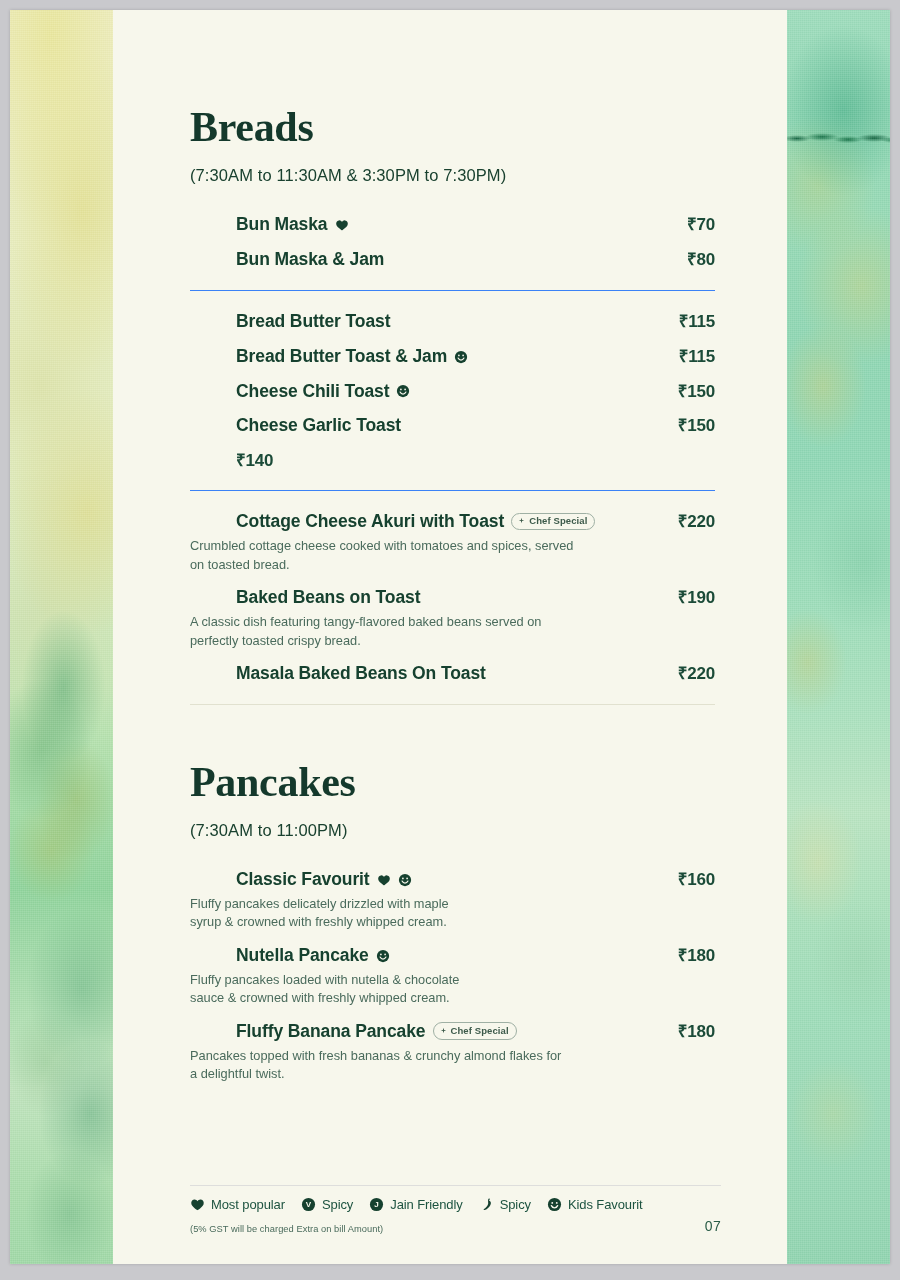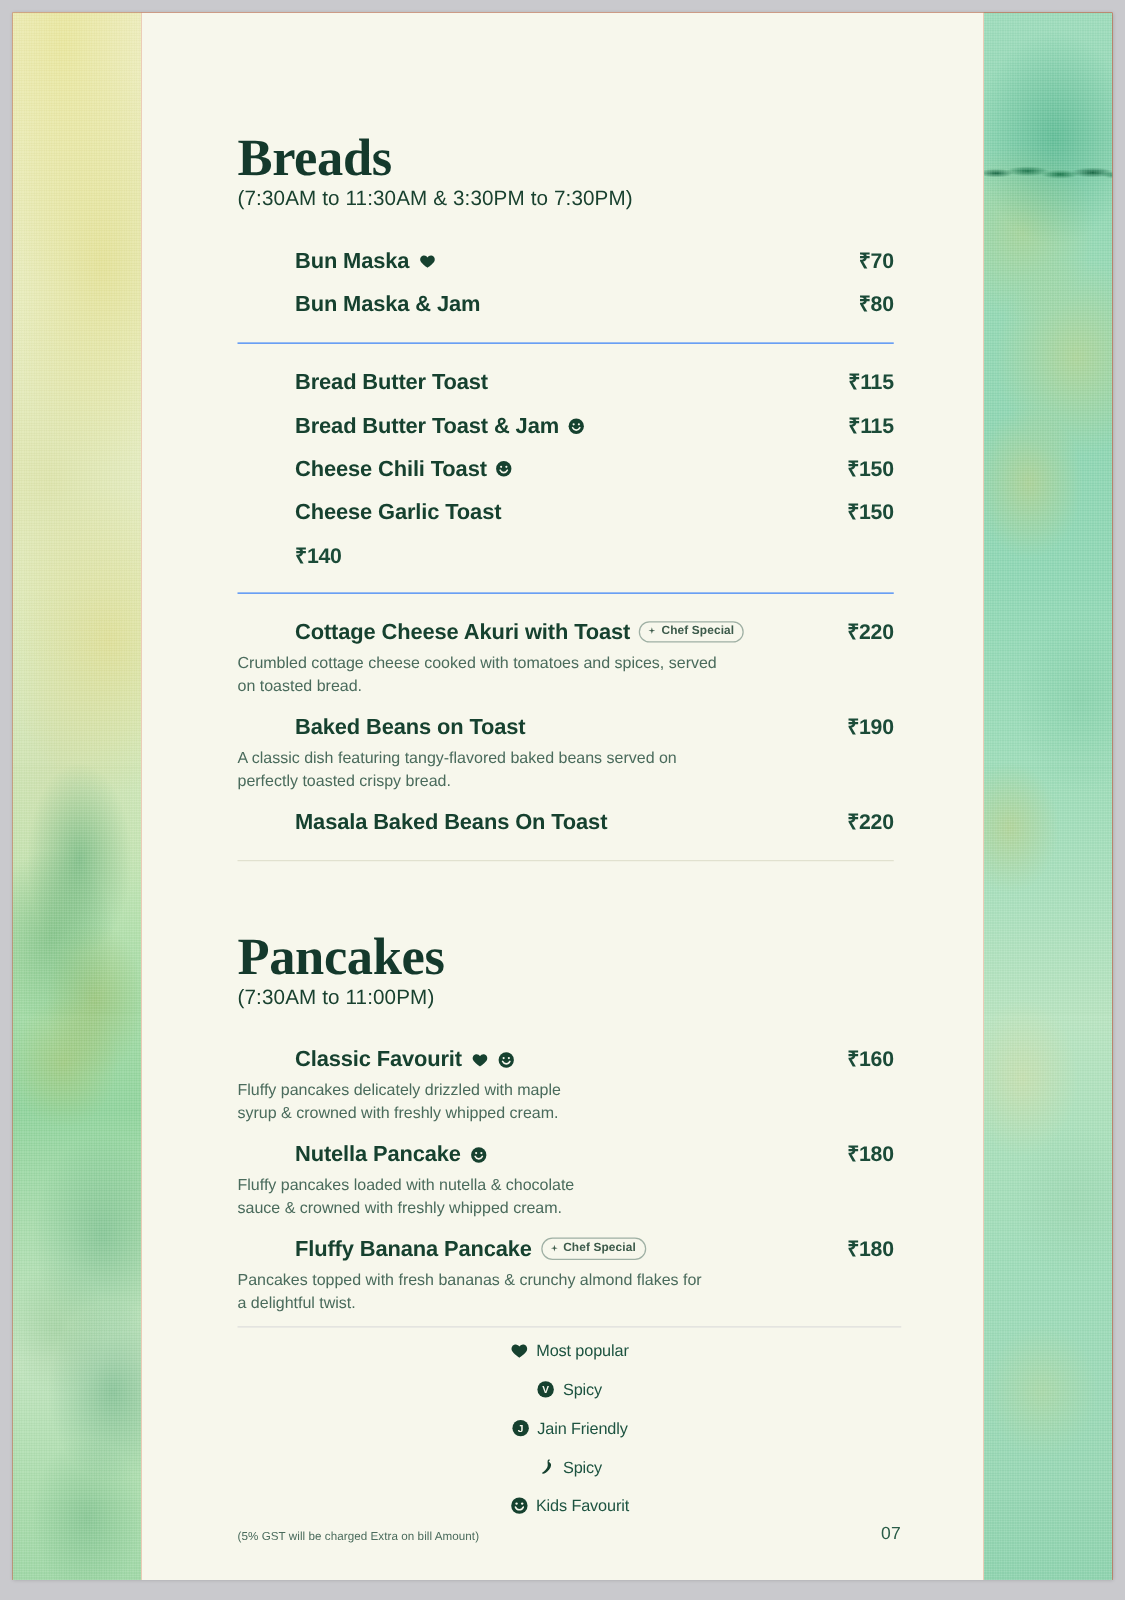--- a/index.html
+++ b/index.html
@@ -149,21 +149,21 @@
     font-family: "Liberation Serif", serif;
     font-weight: 700;
     font-size: 42px;
     line-height: 1;
     letter-spacing: -0.3px;
     color: #14392c;
   }
   .section-hours {
     font-size: 16.5px;
     color: #19412f;
-    margin-top: 2px;
+    margin-top: 18px;
     letter-spacing: 0.1px;
   }
 
   .items { margin-top: 22px; }
 
   .group { }
   .group + .group { border-top: 1px solid #3b82f6; padding-top: 13px; margin-top: 13px; }
 
   .item { padding: 5px 0 6px 0; }
 
@@ -228,21 +228,20 @@
     left: 77px;
     width: 531px;
     bottom: 30px;
   }
   .footer-rule { border-top: 1px solid #dededc; }
   .legend {
     display: flex;
     align-items: center;
     gap: 16px;
     margin-top: 11px;
-    flex-direction: column;
   }
   .legend-item {
     display: flex;
     align-items: center;
     gap: 6px;
     font-size: 13px;
     color: #1d5340;
     letter-spacing: -0.1px;
   }
   .footer-bottom {

